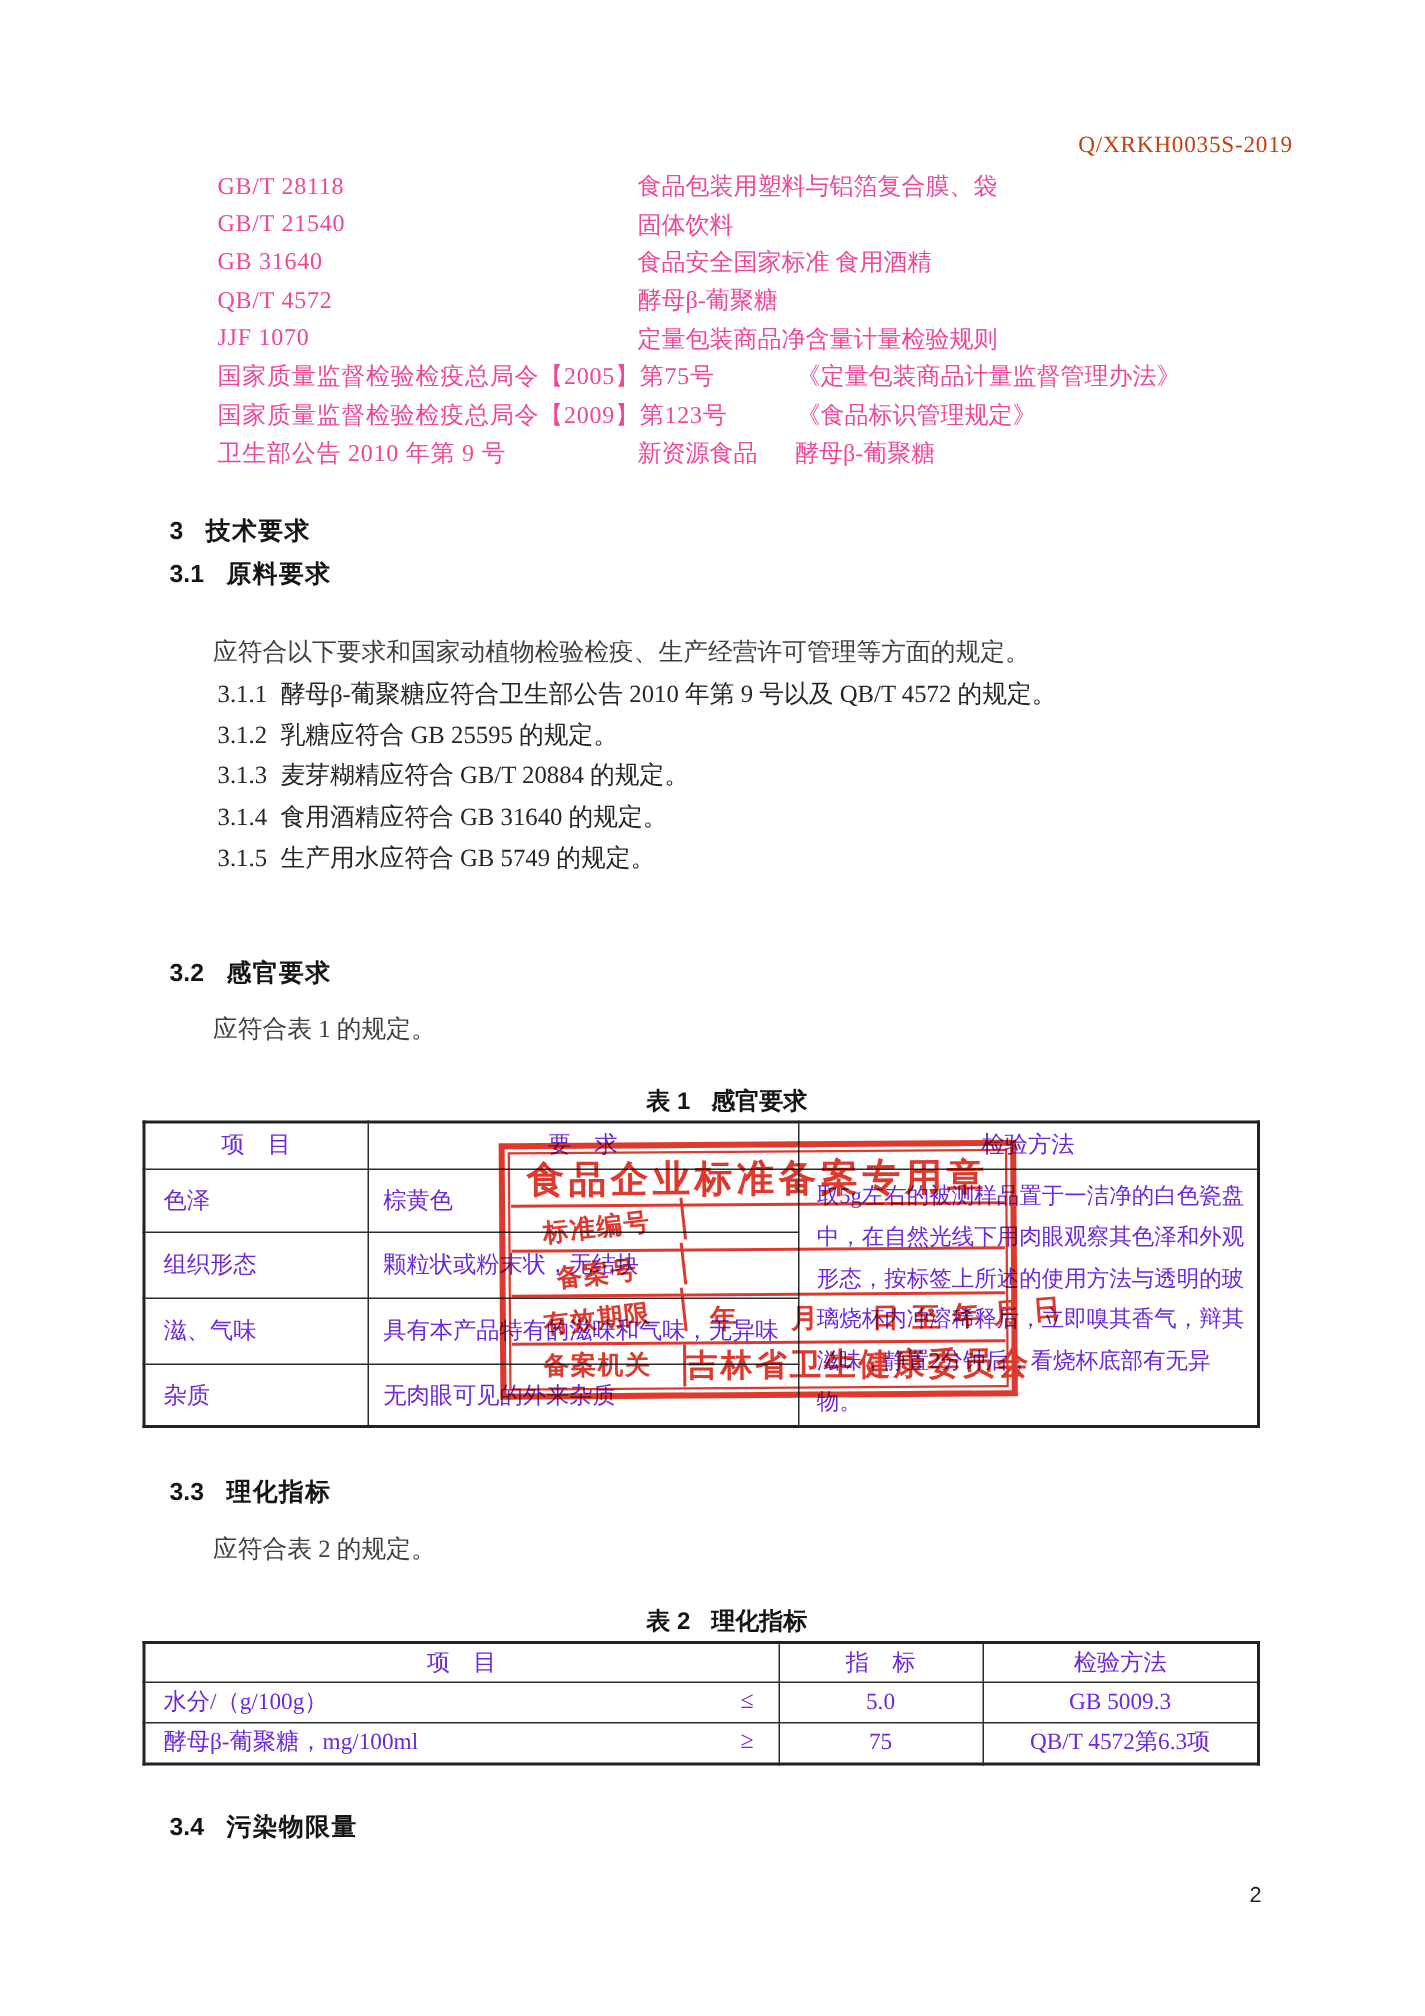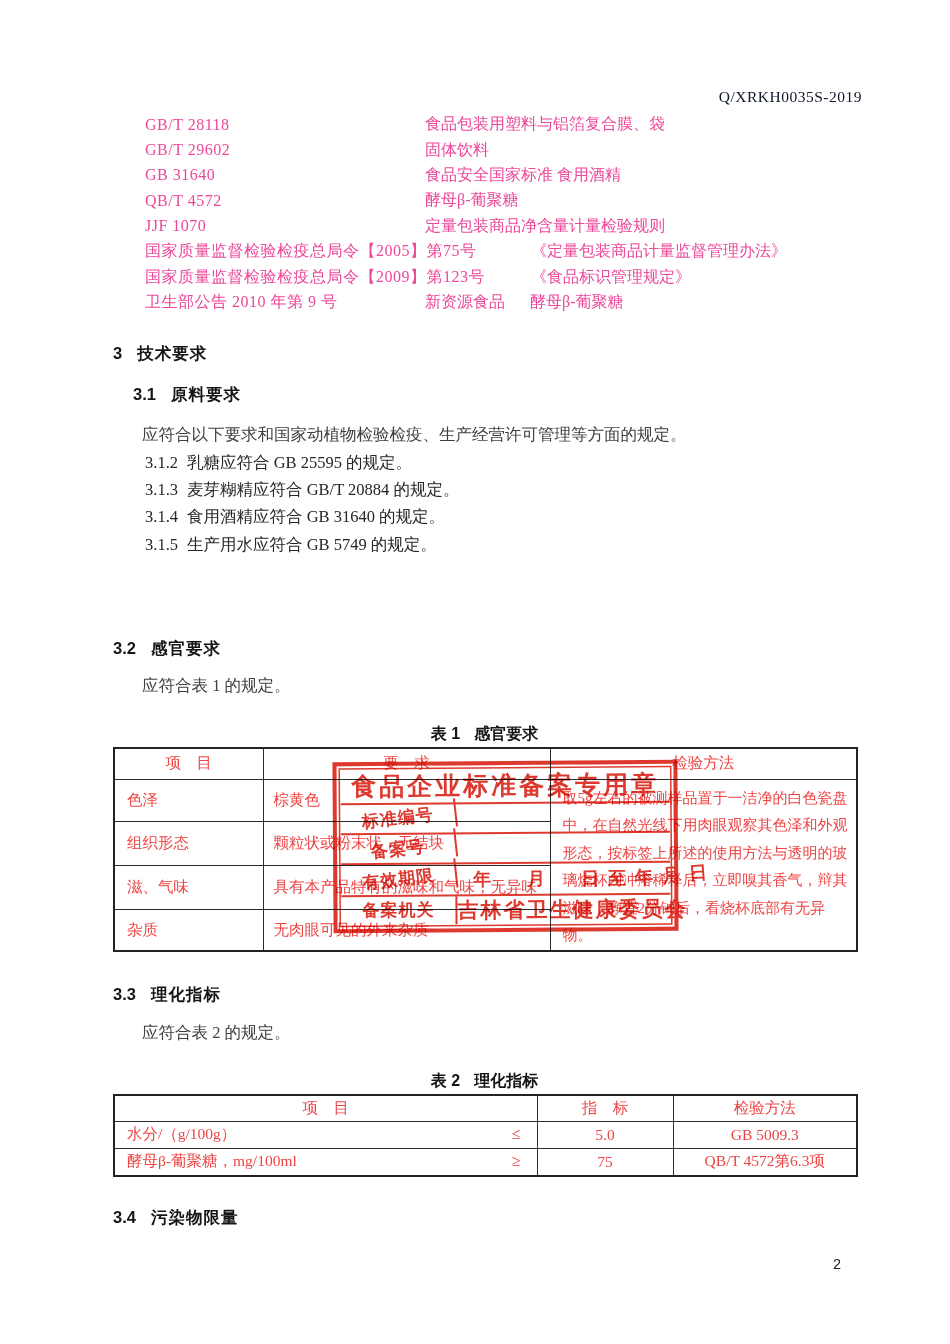--- a/index.html
+++ b/index.html
@@ -5,38 +5,38 @@
   html,body{margin:0;padding:0;background:#888;}
   .page{
     position:relative;width:950px;height:1344px;margin:0 auto;
     background:#ffffff;overflow:hidden;
     font-family:"Liberation Serif","DejaVu Serif",serif;
     color:#1e1e1e;
   }
   
   .doc-number{
     position:absolute;top:88px;right:88px;
-    font-size:15.5px;letter-spacing:.5px;color:#0f172a;
+    font-size:15.5px;letter-spacing:.5px;color:#c2410c;
   }
   
   .refs{position:absolute;left:145px;top:112px;width:740px;}
   .ref-line{display:flex;height:25.4px;align-items:center;font-size:16px;color:#ec4899;white-space:nowrap;}
   .ref-code{flex:0 0 280px;letter-spacing:.5px;}
   .ref-line.long .ref-code{flex:0 0 386px;}
   .ref-mid{flex:0 0 105px;}
   
   .heading{
     position:absolute;left:113px;
     font-family:"Liberation Sans","DejaVu Sans",sans-serif;
     font-weight:bold;font-size:16.5px;color:#151515;letter-spacing:1px;
     white-space:nowrap;
   }
   .heading .hnum{margin-right:15px;letter-spacing:0;}
   #h3{top:343px;}
-  #h31{top:384px;margin-left:20px;}
+  #h31{top:372px;}
   #h32{top:638px;}
   #h33{top:984px;}
   #h34{top:1207px;}
   .para{position:absolute;left:142px;font-size:16.5px;color:#404040;white-space:nowrap;}
   #intro31{top:424px;}
   #intro32{top:675px;}
   #intro33{top:1022px;}
   .items31{position:absolute;left:145px;top:449px;}
   .items31 .item{height:27.3px;display:flex;align-items:center;font-size:16.5px;color:#262626;white-space:nowrap;}
   .items31 .inum{margin-right:9px;}
@@ -44,22 +44,22 @@
   .tcaption{
     position:absolute;left:113px;width:743px;text-align:center;
     font-family:"Liberation Sans","DejaVu Sans",sans-serif;
     font-weight:bold;font-size:16px;color:#151515;
   }
   #cap1{top:724px;}
   #cap2{top:1071px;}
   .tcaption .clabel{margin-right:14px;}
   
   table.std{
-    position:absolute;left:113px;border-collapse:collapse;table-layout:fixed;
-    width:743px;font-size:15.5px;color:#ef4444;
+    position:absolute;left:95px;border-collapse:collapse;table-layout:fixed;
+    width:743px;font-size:15.5px;color:#6d28d9;
   }
   #table1{top:747px;}
   #table2{top:1094px;}
   table.std th,table.std td{
     border:1px solid #2c2c2c;box-sizing:border-box;
     font-weight:normal;padding:0;
   }
   table.std{border:2px solid #222;}
   table.std thead th{text-align:center;}
   #table1 thead tr{height:31px;}
@@ -132,21 +132,21 @@
 <div class="page">
 
   <div class="doc-number">Q/XRKH0035S-2019</div>
 
   <div class="refs">
     <div class="ref-line">
       <span class="ref-code">GB/T 28118</span>
       <span class="ref-title">食品包装用塑料与铝箔复合膜、袋</span>
     </div>
     <div class="ref-line">
-      <span class="ref-code">GB/T 29602</span>
+      <span class="ref-code">GB/T 21540</span>
       <span class="ref-title">固体饮料</span>
     </div>
     <div class="ref-line">
       <span class="ref-code">GB 31640</span>
       <span class="ref-title">食品安全国家标准 食用酒精</span>
     </div>
     <div class="ref-line">
       <span class="ref-code">QB/T 4572</span>
       <span class="ref-title">酵母β-葡聚糖</span>
     </div>
@@ -173,20 +173,24 @@
     <span class="hnum">3</span><span>技术要求</span>
   </div>
 
   <div class="heading" id="h31">
     <span class="hnum">3.1</span><span>原料要求</span>
   </div>
 
   <div class="para" id="intro31">应符合以下要求和国家动植物检验检疫、生产经营许可管理等方面的规定。</div>
 
   <div class="items31">
+    <div class="item">
+      <span class="inum">3.1.1</span>
+        <span>酵母β-葡聚糖应符合卫生部公告 2010 年第 9 号以及 QB/T 4572 的规定。</span>
+    </div>
     <div class="item">
       <span class="inum">3.1.2</span>
         <span>乳糖应符合 GB 25595 的规定。</span>
     </div>
     <div class="item">
       <span class="inum">3.1.3</span>
         <span>麦芽糊精应符合 GB/T 20884 的规定。</span>
     </div>
     <div class="item">
       <span class="inum">3.1.4</span>

